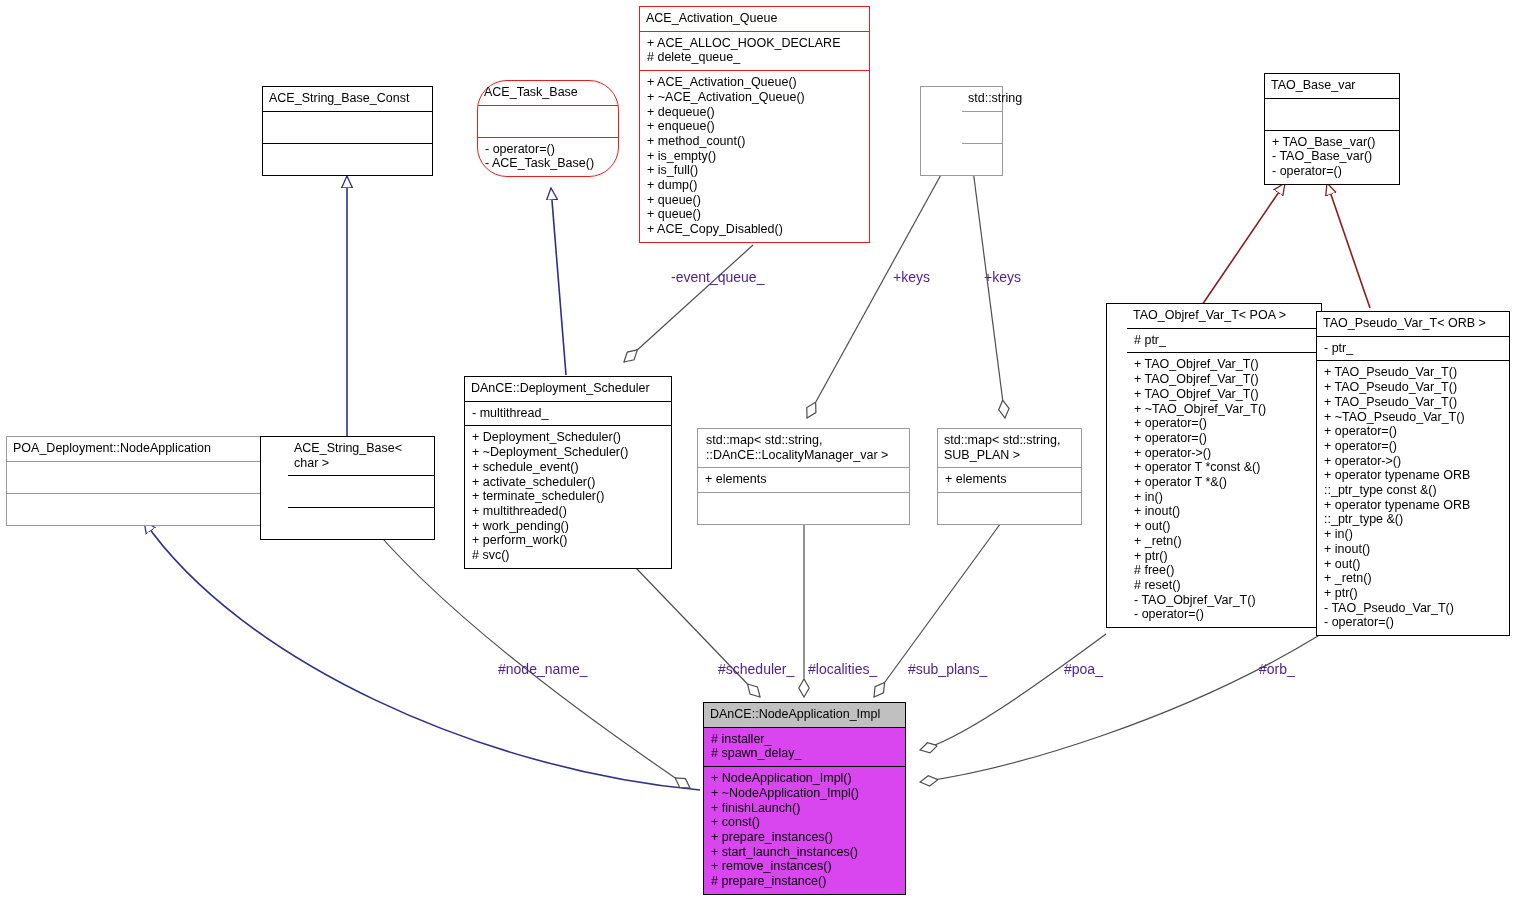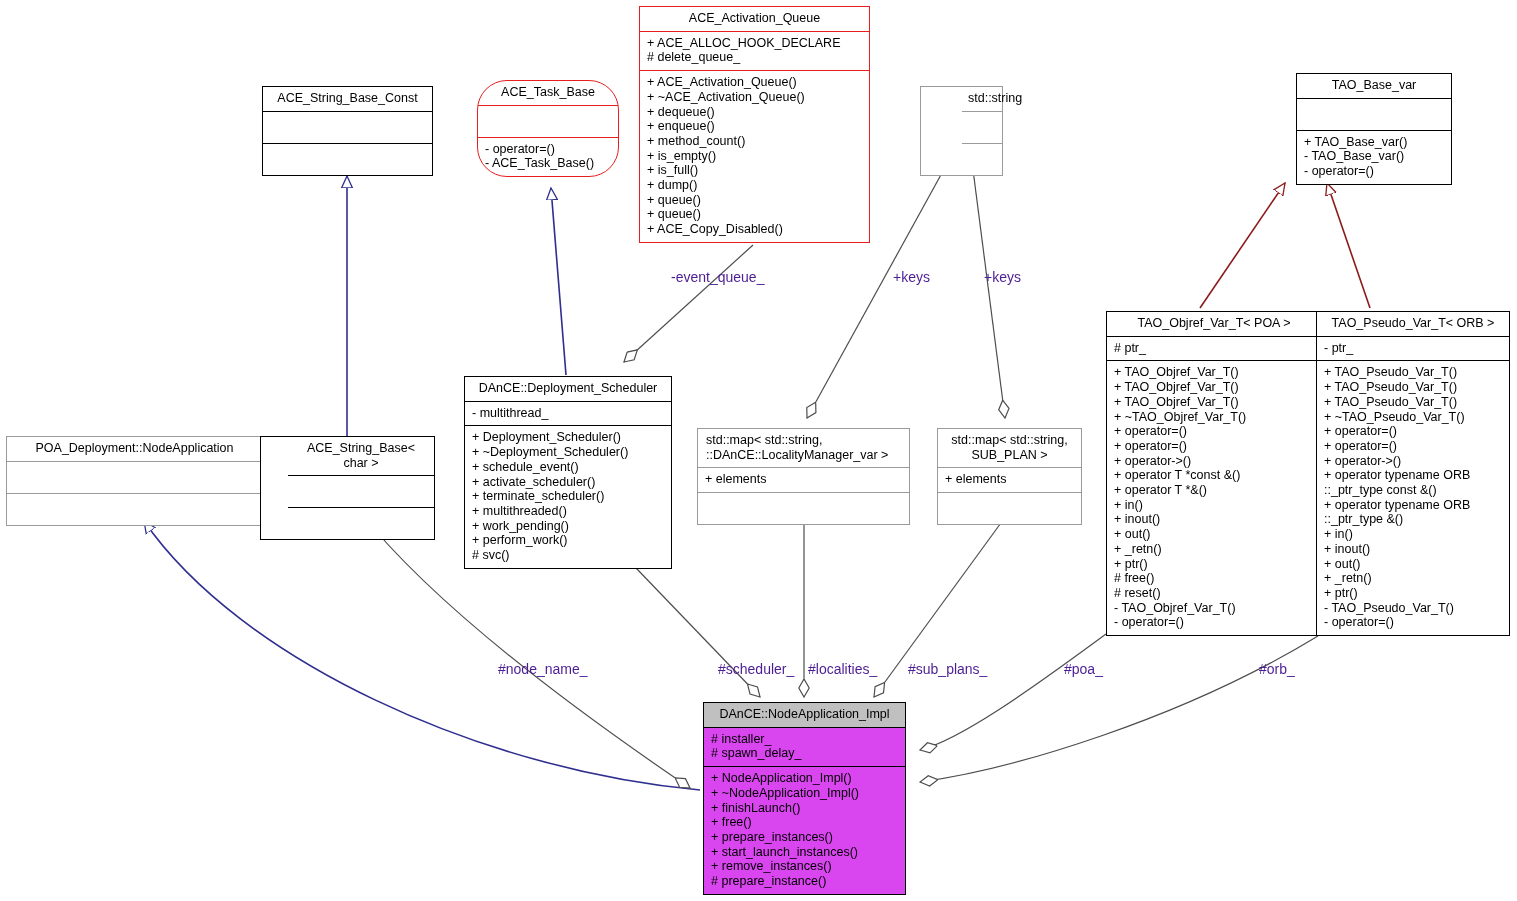--- a/index.html
+++ b/index.html
@@ -2,21 +2,21 @@
 <html><head>
 <meta charset="utf-8">
 <style>
   html,body{margin:0;padding:0;background:#ffffff;}
   body{font-family:"Liberation Sans","DejaVu Sans",sans-serif;}
   #canvas{position:relative;width:1517px;height:901px;overflow:hidden;background:#fff;}
   svg#edges{position:absolute;left:0;top:0;width:1517px;height:901px;pointer-events:none;}
 
   .uml{position:absolute;box-sizing:border-box;background:#ffffff;
        border:1px solid #000;font-size:12.5px;line-height:14.7px;color:#000;}
-  .uml .hdr{text-align:center;padding:4px 6px 5px 6px;white-space:pre-line;}
+  .uml .hdr{text-align:left;padding:4px 6px 5px 6px;white-space:pre-line;}
   .uml .sec{border-top:1px solid #000;padding:4px 7px 5px 7px;}
   .uml .sec .row{white-space:pre;}
   .uml .sec.empty{min-height:22px;}
 
   .thin{border-color:#9a9a9a;}
   .thin .sec{border-top-color:#9a9a9a;}
   .red{border-color:#e81e1e;}
   .red .sec{border-top-color:#e81e1e;}
   .grayfill{background:#d946ef;}
   .grayfill .hdr{background:#c0c0c0;}
@@ -105,31 +105,31 @@
         <div class="row">- ACE_Task_Base()</div>
       </div>
   </div>
 
   <div class="uml thin" style="left:920px;top:86px;width:83px;padding-left:41px;">
     <div class="hdr">std::string</div>
     <div class="sec empty"></div>
     <div class="sec empty"></div>
   </div>
 
-  <div class="uml" style="left:1296px;top:73px;width:156px;">
+  <div class="uml" style="left:1264px;top:73px;width:136px;">
     <div class="hdr">TAO_Base_var</div>
     <div class="sec empty"></div>
     <div class="sec">
         <div class="row">+ TAO_Base_var()</div>
         <div class="row">- TAO_Base_var()</div>
         <div class="row">- operator=()</div>
       </div>
   </div>
 
-  <div class="uml" style="left:1106px;top:311px;width:216px;">
+  <div class="uml" style="left:1106px;top:303px;width:216px;padding-left:20px;">
     <div class="hdr">TAO_Objref_Var_T&lt; POA &gt;</div>
     <div class="sec">
         <div class="row"># ptr_</div>
       </div>
     <div class="sec">
         <div class="row">+ TAO_Objref_Var_T()</div>
         <div class="row">+ TAO_Objref_Var_T()</div>
         <div class="row">+ TAO_Objref_Var_T()</div>
         <div class="row">+ ~TAO_Objref_Var_T()</div>
         <div class="row">+ operator=()</div>
@@ -227,21 +227,21 @@
   <div class="uml grayfill" style="left:703px;top:702px;width:203px;">
     <div class="hdr">DAnCE::NodeApplication_Impl</div>
     <div class="sec">
         <div class="row"># installer_</div>
         <div class="row"># spawn_delay_</div>
       </div>
     <div class="sec">
         <div class="row">+ NodeApplication_Impl()</div>
         <div class="row">+ ~NodeApplication_Impl()</div>
         <div class="row">+ finishLaunch()</div>
-        <div class="row">+ free()</div>
+        <div class="row">+ const()</div>
         <div class="row">+ prepare_instances()</div>
         <div class="row">+ start_launch_instances()</div>
         <div class="row">+ remove_instances()</div>
         <div class="row"># prepare_instance()</div>
       </div>
   </div>
 
   <div class="edge-label" style="left:671px;top:269px;">-event_queue_</div>
   <div class="edge-label" style="left:893px;top:269px;">+keys</div>
   <div class="edge-label" style="left:984px;top:269px;">+keys</div>

